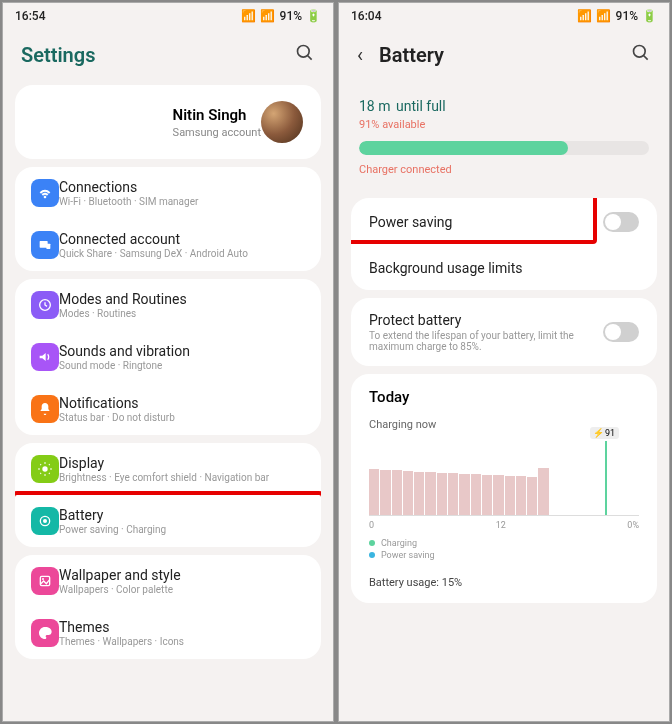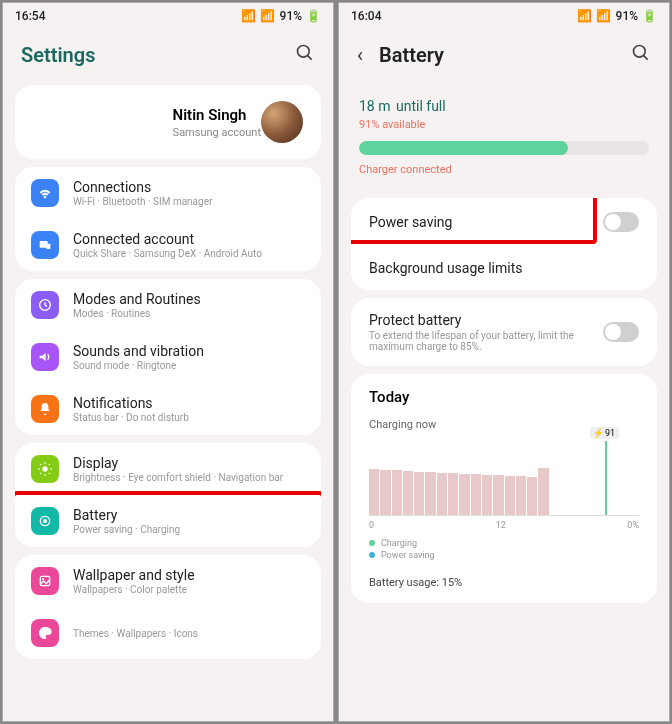--- a/index.html
+++ b/index.html
@@ -11,21 +11,21 @@
 .header h1 { font-size: 20px; font-weight: 600; color: #1a6960; }
 .header-battery { display: flex; align-items: center; gap: 16px; }
 .back-arrow { font-size: 20px; color: #333; }
 .header-battery h1 { color: #222; }
 .search-ico { font-size: 18px; color: #444; }
 .card { background: #fff; margin: 8px 12px; border-radius: 18px; overflow: hidden; }
 .account { display: flex; justify-content: flex-end; align-items: center; padding: 16px 18px; }
 .acc-name { font-size: 15px; font-weight: 600; }
 .acc-sub { font-size: 11px; color: #888; margin-top: 2px; }
 .avatar { width: 42px; height: 42px; border-radius: 50%; background: radial-gradient(circle at 30% 30%, #d4a574 0%, #8b5a3c 50%, #4a2e1a 100%); }
-.item { display: flex; align-items: center; padding: 12px 16px; gap: 14px; }
+.item { display: flex; align-items: center; padding: 12px 16px; }
 .icon { width: 28px; height: 28px; border-radius: 8px; display: flex; align-items: center; justify-content: center; flex-shrink: 0; }
 .icon svg { width: 16px; height: 16px; }
 .item-text { flex: 1; }
 .item-title { font-size: 14px; color: #222; }
 .item-sub { font-size: 10px; color: #999; margin-top: 1px; }
 .highlight { border: 4px solid #e60000; border-radius: 6px; }
 .batt-summary { padding: 14px 20px; }
 .batt-time { font-size: 22px; font-weight: 600; color: #1a6960; }
 .batt-time span { font-size: 14px; font-weight: 400; }
 .batt-avail { font-size: 11px; color: #e87264; margin-top: 2px; }
@@ -188,20 +188,21 @@
             <div class="item-sub">Wallpapers · Color palette</div>
           </div>
         </div>
         <div class="item">
           <div class="icon" style="background:#ec4899">
             <svg viewBox="0 0 24 24" fill="#fff">
               <path d="M12 3c-5 0-9 4-9 9s4 9 9 9c1 0 2-1 2-2 0-1-1-1-1-2s1-2 2-2h2c3 0 5-2 5-5 0-4-4-7-10-7z"></path>
             </svg>
           </div>
       <div class="item-text">
+            <div class="item-title">Themes</div>
             <div class="item-sub">Themes · Wallpapers · Icons</div>
           </div>
         </div>
       </div>
     </div>
 </div>
 
 <div class="screen">
   <div class="status-bar">
     <span>16:04</span>

